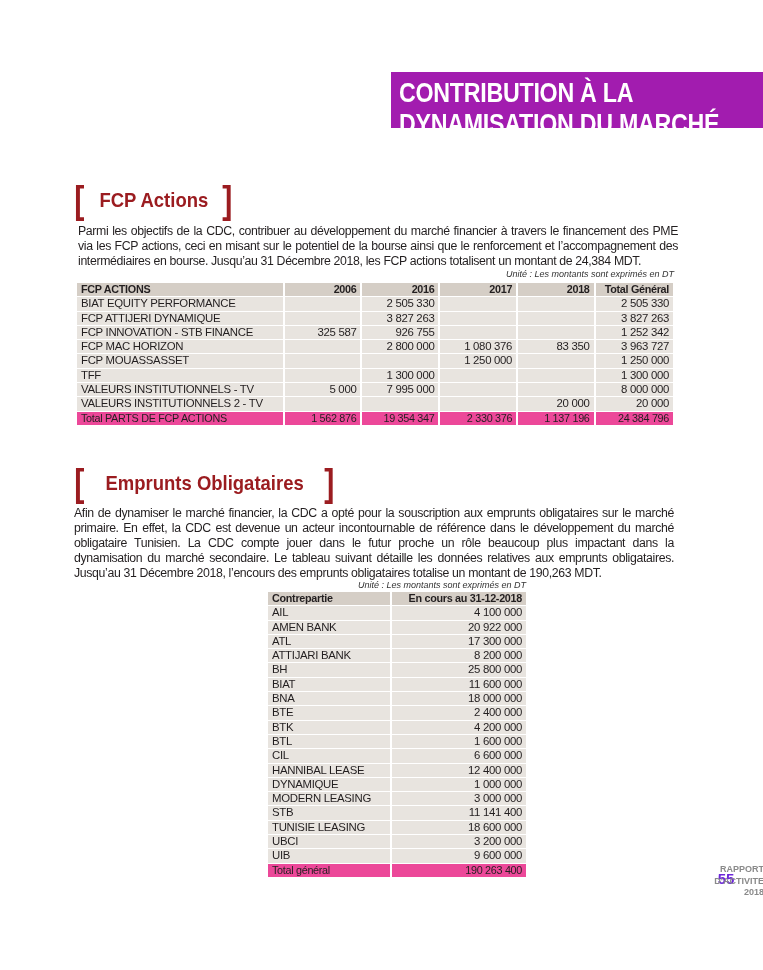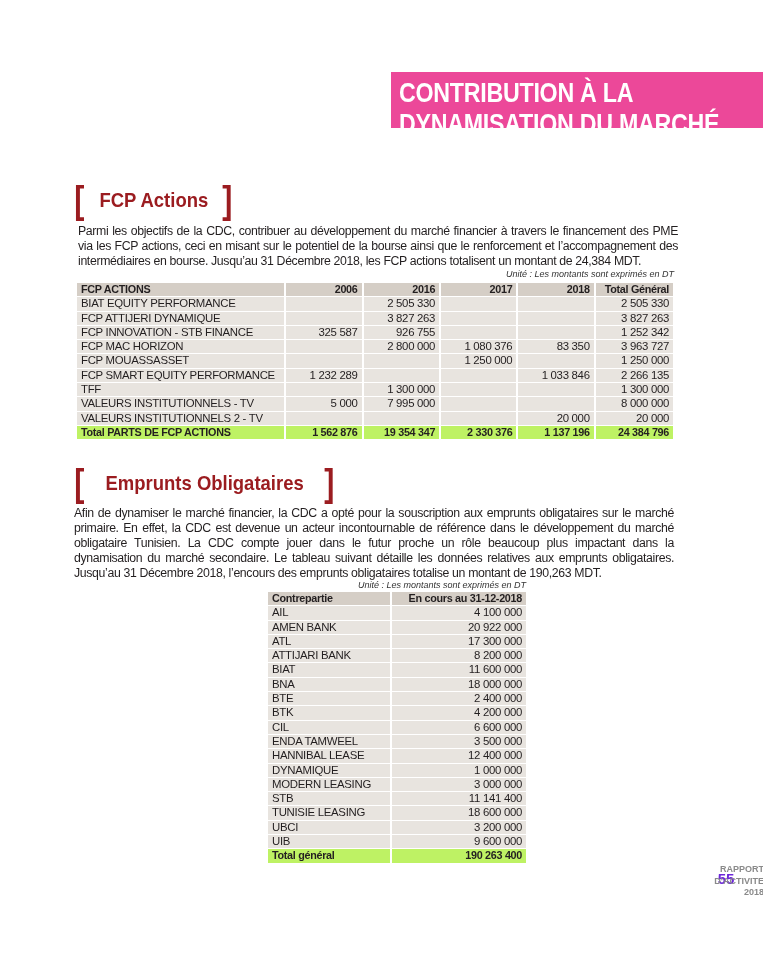--- a/index.html
+++ b/index.html
@@ -1,40 +1,40 @@
 <!DOCTYPE html>
 <html><head>
   <meta charset="utf-8">
   <style>
     html, body { margin: 0; padding: 0; background: #ffffff; }
     body { width: 763px; height: 970px; position: relative; overflow: hidden;
            font-family: "Liberation Sans", sans-serif; color: #231f20; }
 
     .title-banner { position: absolute; left: 391px; top: 72px; width: 372px; height: 56px;
-                    background: #ec4899; color: #fff; box-sizing: border-box; padding: 6px 0 0 8px; }
+                    background: #a21caf; color: #fff; box-sizing: border-box; padding: 6px 0 0 8px; }
     .title-banner .line { font-family: "Liberation Sans", sans-serif; font-weight: bold;
                           font-size: 27px; line-height: 31px; letter-spacing: -0.3px;
                           transform: scaleX(0.86); transform-origin: left; white-space: nowrap; }
 
     .section-head { position: absolute; left: 73px; display: flex; align-items: center; height: 40px; }
     .bracket { color: #9b1c20; font-size: 38px; font-weight: bold; line-height: 38px;
                transform: scaleX(0.8); display: inline-block; }
     .section-title { color: #9b1c20; font-weight: bold; font-size: 21px; margin: 0 6px;
                      transform: scaleX(0.88); transform-origin: center; display: inline-block; white-space: nowrap; }
 
     .para { position: absolute; left: 74px; width: 600px; font-size: 12.3px; line-height: 15px;
             text-align: justify; letter-spacing: -0.35px; }
 
     .unit-note { position: absolute; font-size: 9px; font-style: italic; color: #333; text-align: center; }
 
     table { border-collapse: separate; border-spacing: 2px 1px; position: absolute; font-size: 11.4px; }
     td, th { background: #e8e4df; padding: 0 4px; height: 13.3px; line-height: 13.3px;
              white-space: nowrap; letter-spacing: -0.3px; }
     th { background: #d5cec6; font-weight: bold; font-size: 10.8px; }
-    tr.total td { background: #bef264; font-weight: bold; font-size: 10.8px; }
+    tr.total td { background: #ec4899; font-weight: normal; font-size: 10.8px; }
     .num { text-align: right; }
     .lbl { text-align: left; }
 
     #fcp-table { left: 75px; top: 282px; width: 600px; }
     #fcp-table col.c0 { width: 208px; }
     #fcp-table col.cn { width: 78px; }
 
     #emp-table { left: 266px; top: 591px; width: 262px; }
 
     .page-num { position: absolute; left: 706px; top: 834px; width: 40px; text-align: center;
@@ -112,28 +112,20 @@
     </tr>
     <tr>
       <td class="lbl">FCP MOUASSASSET</td>
       <td class="num"></td>
       <td class="num"></td>
       <td class="num">1 250 000</td>
       <td class="num"></td>
       <td class="num">1 250 000</td>
     </tr>
     <tr>
-      <td class="lbl">FCP SMART EQUITY PERFORMANCE</td>
-      <td class="num">1 232 289</td>
-      <td class="num"></td>
-      <td class="num"></td>
-      <td class="num">1 033 846</td>
-      <td class="num">2 266 135</td>
-    </tr>
-    <tr>
       <td class="lbl">TFF</td>
       <td class="num"></td>
       <td class="num">1 300 000</td>
       <td class="num"></td>
       <td class="num"></td>
       <td class="num">1 300 000</td>
     </tr>
     <tr>
       <td class="lbl">VALEURS INSTITUTIONNELS - TV</td>
       <td class="num">5 000</td>
@@ -191,42 +183,46 @@
       </tr>
     <tr>
         <td class="lbl">ATL</td>
         <td class="num">17 300 000</td>
       </tr>
     <tr>
         <td class="lbl">ATTIJARI BANK</td>
         <td class="num">8 200 000</td>
       </tr>
     <tr>
+        <td class="lbl">BH</td>
+        <td class="num">25 800 000</td>
+      </tr>
+    <tr>
         <td class="lbl">BIAT</td>
         <td class="num">11 600 000</td>
       </tr>
     <tr>
         <td class="lbl">BNA</td>
         <td class="num">18 000 000</td>
       </tr>
     <tr>
         <td class="lbl">BTE</td>
         <td class="num">2 400 000</td>
       </tr>
     <tr>
         <td class="lbl">BTK</td>
         <td class="num">4 200 000</td>
       </tr>
     <tr>
+        <td class="lbl">BTL</td>
+        <td class="num">1 600 000</td>
+      </tr>
+    <tr>
         <td class="lbl">CIL</td>
         <td class="num">6 600 000</td>
-      </tr>
-    <tr>
-        <td class="lbl">ENDA TAMWEEL</td>
-        <td class="num">3 500 000</td>
       </tr>
     <tr>
         <td class="lbl">HANNIBAL LEASE</td>
         <td class="num">12 400 000</td>
       </tr>
     <tr>
         <td class="lbl">DYNAMIQUE</td>
         <td class="num">1 000 000</td>
       </tr>
     <tr>

